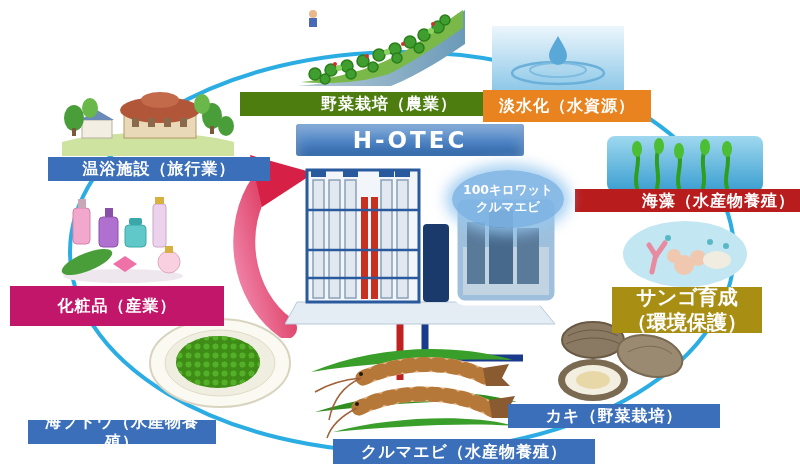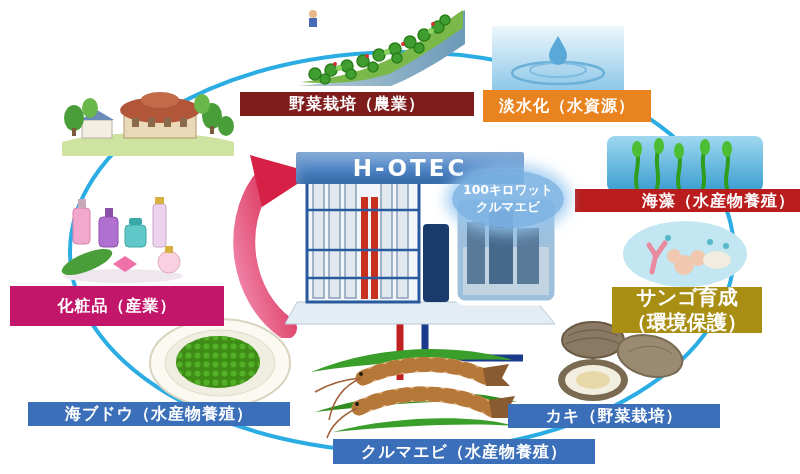--- a/index.html
+++ b/index.html
@@ -255,35 +255,36 @@
   <svg class="abs" style="left:538px;top:312px" width="152" height="95">
     <ellipse cx="55" cy="28" rx="31" ry="18" fill="#8a7a64" stroke="#6a5a44" stroke-width="2"></ellipse>
     <path d="M30,24 C45,16 65,16 80,24 M28,32 C46,24 66,24 82,32" stroke="#6a5a44" fill="none"></path>
     <ellipse cx="112" cy="44" rx="33" ry="20" fill="#9a8a72" stroke="#7a6a52" stroke-width="2" transform="rotate(14 112 44)"></ellipse>
     <path d="M90,40 C105,32 122,32 134,42" stroke="#7a6a52" fill="none"></path>
     <ellipse cx="55" cy="68" rx="35" ry="21" fill="#7a6a52"></ellipse>
     <ellipse cx="55" cy="68" rx="28" ry="15" fill="#f2eee0"></ellipse>
     <ellipse cx="55" cy="68" rx="17" ry="9" fill="#e8d8a8"></ellipse>
   </svg>
 
-  <div class="label" style="left: 240px; top: 92px; width: 234px; height: 24px; background: #7f1d1d;">野菜栽培（農業）</div>
+  <div class="label" style="left: 240px; top: 92px; width: 234px; height: 24px; background: #4d7c0f; padding-left: 32px;">野菜栽培（農業）</div>
 
   <div class="label" style="left: 483px; top: 90px; width: 168px; height: 32px; background: rgb(232, 131, 31);">淡水化（水資源）</div>
 
-  <div class="banner" style="left: 296px; top: 124px; width: 228px; height: 32px; background: rgb(74, 130, 196); margin-top: 28px;">H-OTEC</div>
-
+  <div class="banner" style="left: 296px; top: 124px; width: 228px; height: 32px; background: rgb(74, 130, 196);">H-OTEC</div>
+
+  <div class="label" style="left: 48px; top: 157px; width: 222px; height: 24px; background: rgb(59, 111, 186);">温浴施設（旅行業）</div>
 
   <div class="label" style="left: 575px; top: 189px; width: 205px; height: 23px; background: #b91c1c; padding-left: 41px;">海藻（水産物養殖）</div>
 
   <div class="label" style="left: 10px; top: 286px; width: 214px; height: 40px; background: rgb(194, 22, 107);">化粧品（産業）</div>
 
   <div class="label small" style="left: 612px; top: 287px; width: 150px; height: 46px; background: rgb(169, 142, 20);">サンゴ育成
 （環境保護）</div>
 
-  <div class="label" style="left: 28px; top: 402px; width: 262px; height: 24px; background: rgb(59, 111, 186); text-align: right;">海ブドウ（水産物養殖）</div>
+  <div class="label" style="left: 28px; top: 420px; width: 188px; height: 24px; background: rgb(59, 111, 186);">海ブドウ（水産物養殖）</div>
 
   <div class="label" style="left: 293px; top: 439px; width: 262px; height: 25px; background: rgb(59, 111, 186); margin-left: 40px;">クルマエビ（水産物養殖）</div>
 
   <div class="label" style="left: 508px; top: 404px; width: 212px; height: 24px; background: rgb(59, 111, 186);">カキ（野菜栽培）</div>
 
   <div class="bubble" style="left:452px;top:170px;width:112px;height:58px">100キロワット
 クルマエビ</div>
 
 </div>
 

